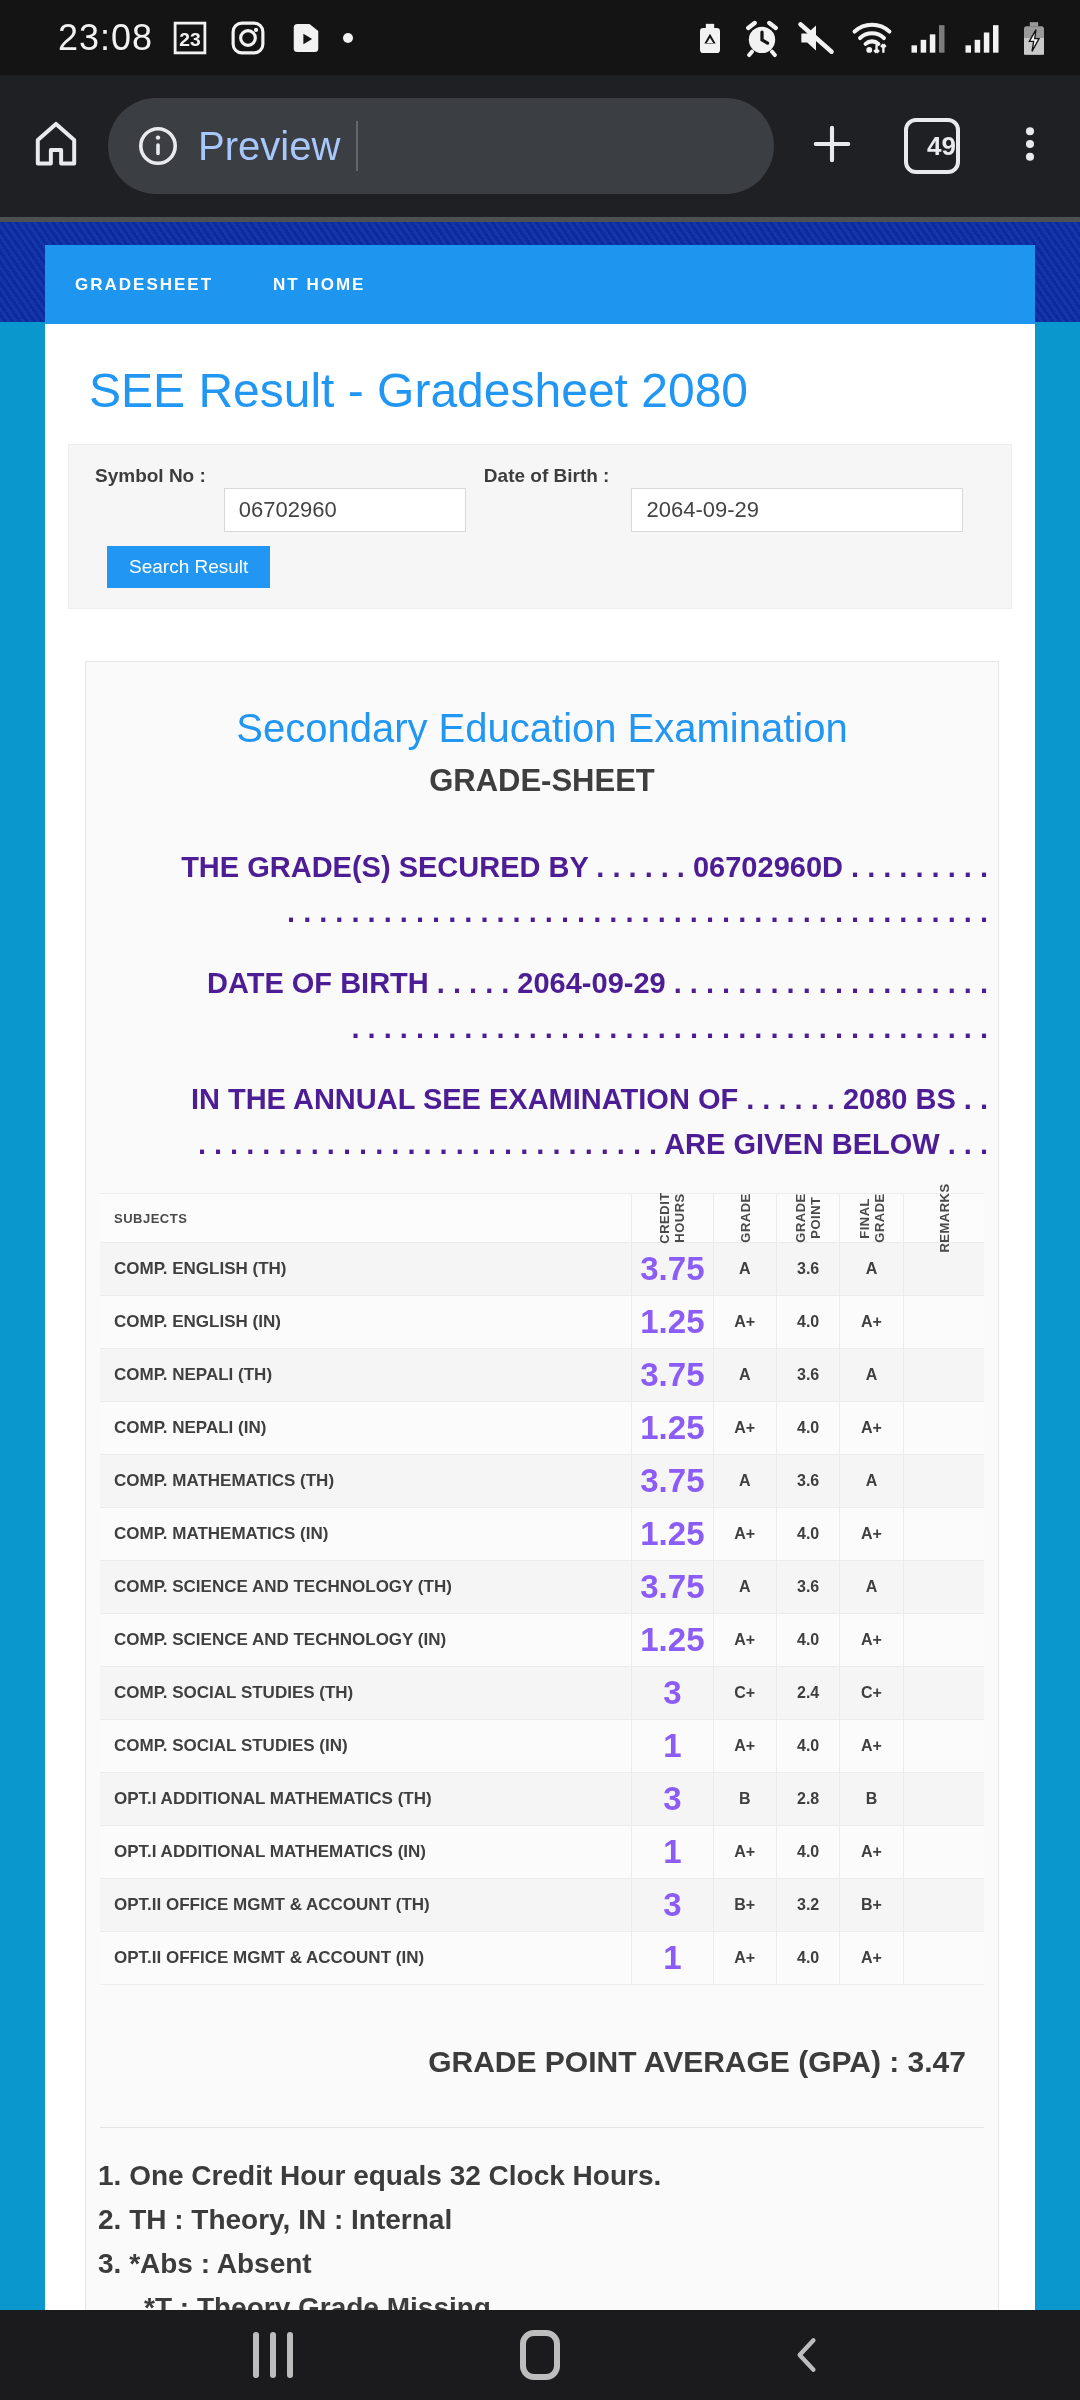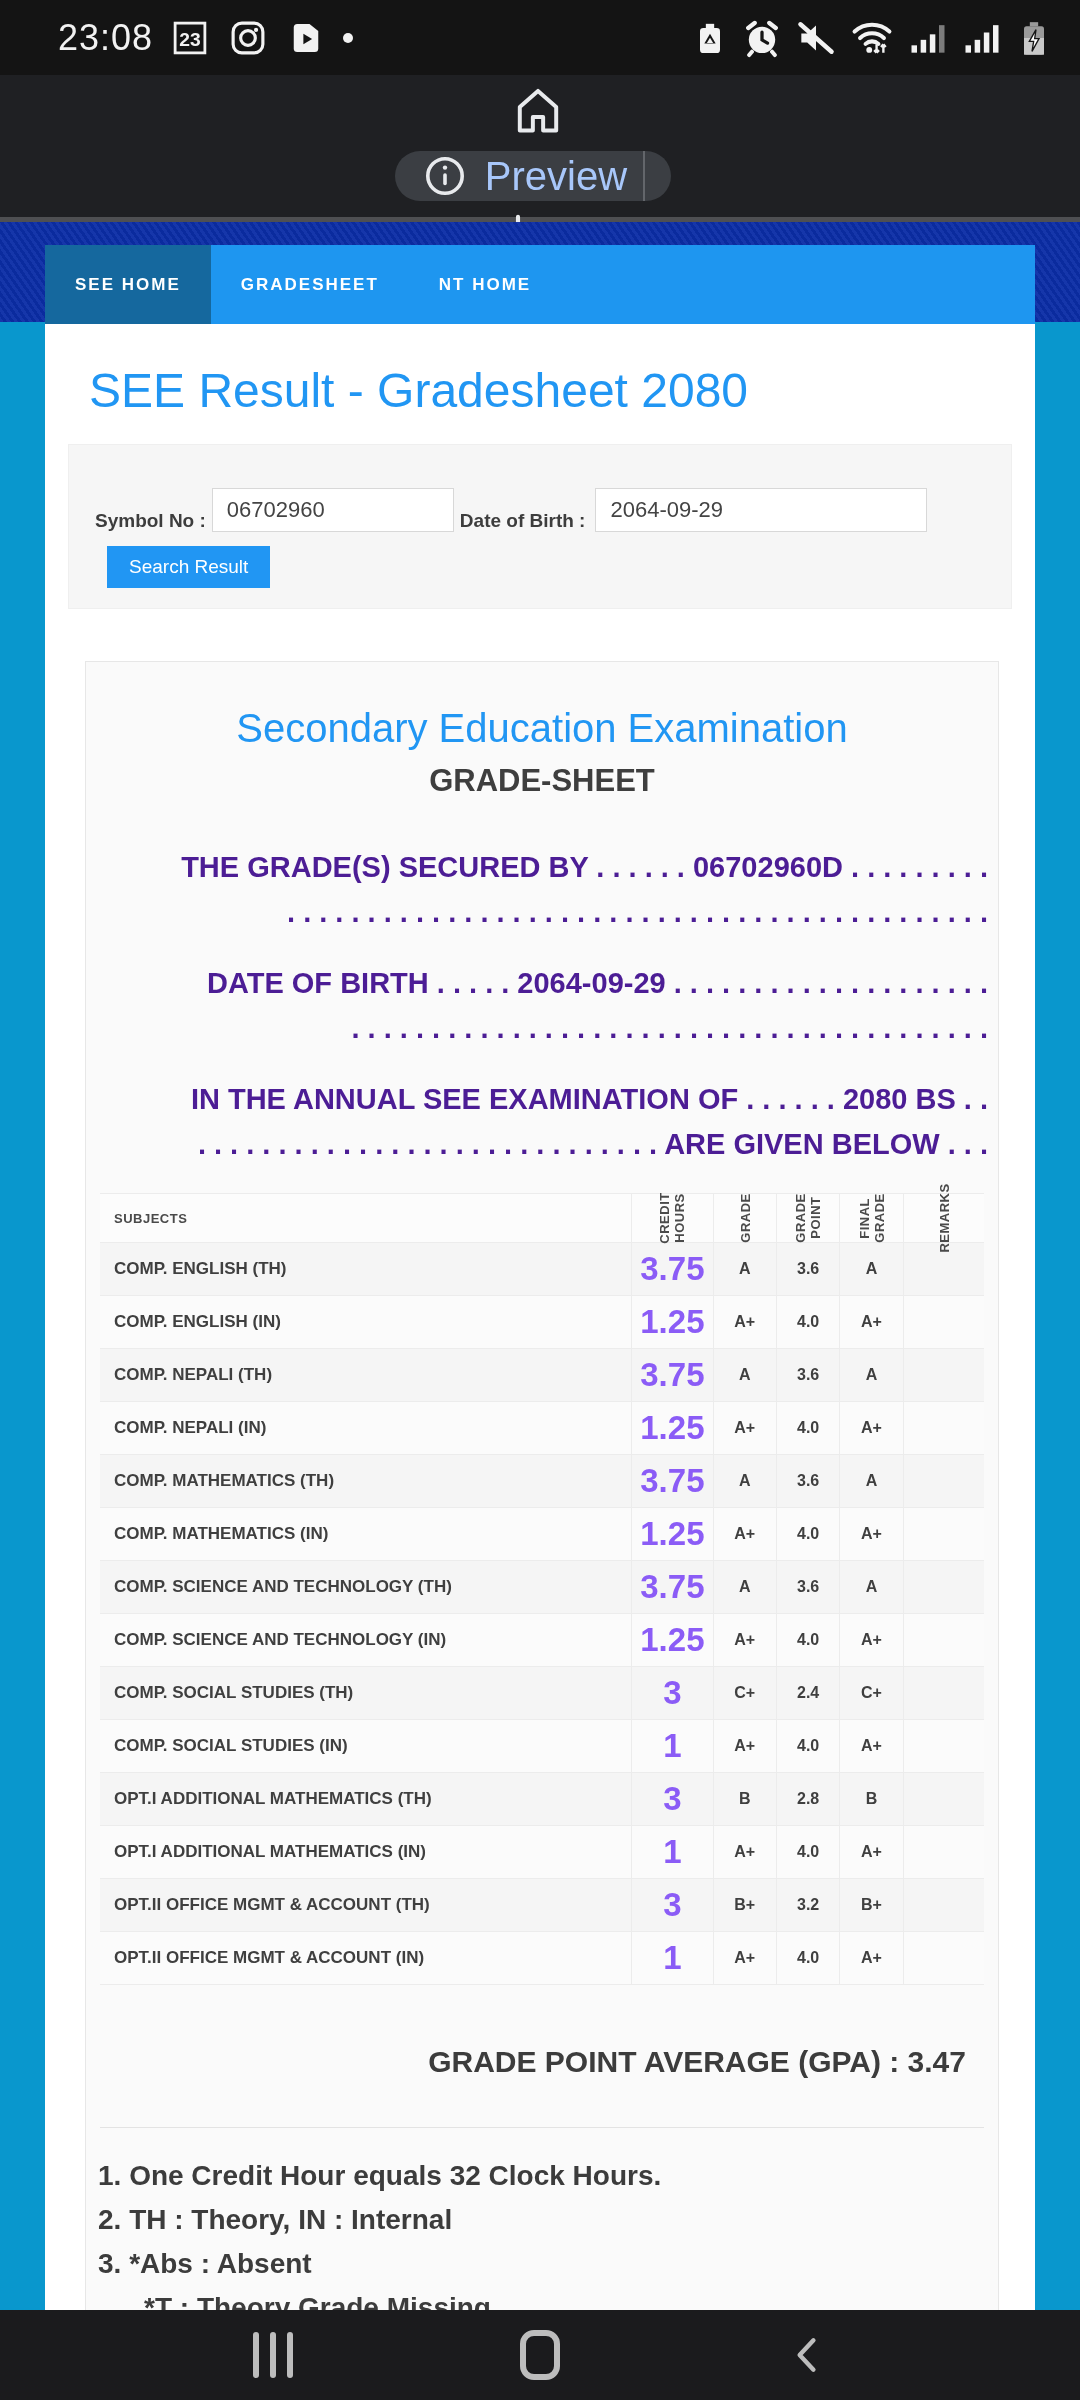--- a/index.html
+++ b/index.html
@@ -10,21 +10,21 @@
   .status-bar{height:75px;background:#141414;display:flex;align-items:center;
               justify-content:space-between;padding:0 26px 0 58px;box-sizing:border-box;color:#f2f2f2;}
   .sb-left{display:flex;align-items:center;gap:16px;}
   .sb-time{font-size:36px;letter-spacing:1px;}
   .sb-left svg,.sb-right svg{display:block;}
   .sb-dot{width:10px;height:10px;border-radius:50%;background:#f2f2f2;}
   .sb-right{display:flex;align-items:center;gap:10px;}
 
   
   .browser-bar{height:142px;background:#1f2023;display:flex;align-items:center;
-               padding:0 24px 0 20px;box-sizing:border-box;flex-direction:column;}
+               padding:0 24px 0 20px;box-sizing:border-box;}
   .chrome-divider{height:5px;background:#4e4f52;}
   .home-btn{flex:0 0 auto;padding:8px;}
   .url-pill{flex:1 1 auto;height:96px;margin:0 26px 0 16px;background:#3b3e43;border-radius:48px;
             display:flex;align-items:center;padding:0 26px;box-sizing:border-box;gap:16px;min-width:0;}
   .preview-chip{color:#a8c7fa;font-size:40px;white-space:nowrap;}
   .pill-sep{width:2px;height:50px;background:#63666b;flex:0 0 auto;}
   .url-text{color:#e6e7e9;font-size:40px;white-space:nowrap;overflow:hidden;}
   .newtab-btn{flex:0 0 auto;padding:6px;margin-right:40px;}
   .tab-switcher{flex:0 0 auto;width:48px;height:48px;border:4px solid #e8eaed;border-radius:12px;
                 display:flex;align-items:center;justify-content:flex-end;color:#e8eaed;
@@ -38,21 +38,21 @@
   .site-nav{position:relative;margin:23px 45px 0;height:79px;background:#1e96f0;display:flex;z-index:2;}
   .nav-tab{display:flex;align-items:center;padding:0 30px;color:#fff;font-size:17px;font-weight:bold;
            letter-spacing:2px;text-decoration:none;}
   .nav-tab.active{background:#15689e;}
   .content{position:relative;margin:0 45px;background:#fff;z-index:1;height:1986px;overflow:hidden;
            box-sizing:border-box;}
 
   .page-title{margin:0;padding:40px 0 0 44px;color:#2196f3;font-size:48px;font-weight:400;line-height:54px;}
 
   .search-card{margin:26px 23px 0;background:#f6f6f6;border:1px solid #efefef;padding:20px 26px 20px;}
-  .search-row{display:flex;align-items:flex-end;gap:6px;}
+  .search-row{display:flex;align-items:flex-start;gap:18px;}
   .field-label{font-size:19px;font-weight:bold;color:#3d3d3d;white-space:nowrap;}
   .text-input{height:44px;border:1px solid #d8d8d8;background:#fff;font-size:22px;color:#444;
               padding:0 14px;box-sizing:border-box;font-family:"Liberation Sans",sans-serif;margin-top:23px;}
   .input-symbol{width:242px;}
   .input-dob{width:332px;margin-left:4px;}
   .search-btn{margin:14px 0 0 12px;background:#2196f3;color:#fff;border:none;font-size:19px;
               padding:10px 22px;font-family:"Liberation Sans",sans-serif;}
 
   .result-card{margin:52px 36px 0 40px;background:#fafafa;border:1px solid #e7e7e7;padding:0 10px;}
   .exam-title{margin:0;padding-top:44px;text-align:center;color:#2196f3;font-size:40px;font-weight:400;}
@@ -194,21 +194,20 @@
         <circle cx="12" cy="19" r="2.2" fill="#e8eaed"></circle>
       </svg>
     </div>
   </div>
   <div class="chrome-divider"></div>
 
   <div class="page">
     <div class="navy-band"></div>
 
     <nav class="site-nav">
-      <a class="nav-tab active">SEE HOME</a>
       <a class="nav-tab">GRADESHEET</a>
       <a class="nav-tab">NT HOME</a>
     </nav>
 
     <main class="content">
       <h1 class="page-title">SEE Result - Gradesheet 2080</h1>
 
       <section class="search-card">
         <div class="search-row">
           <span class="field-label">Symbol No :</span>

